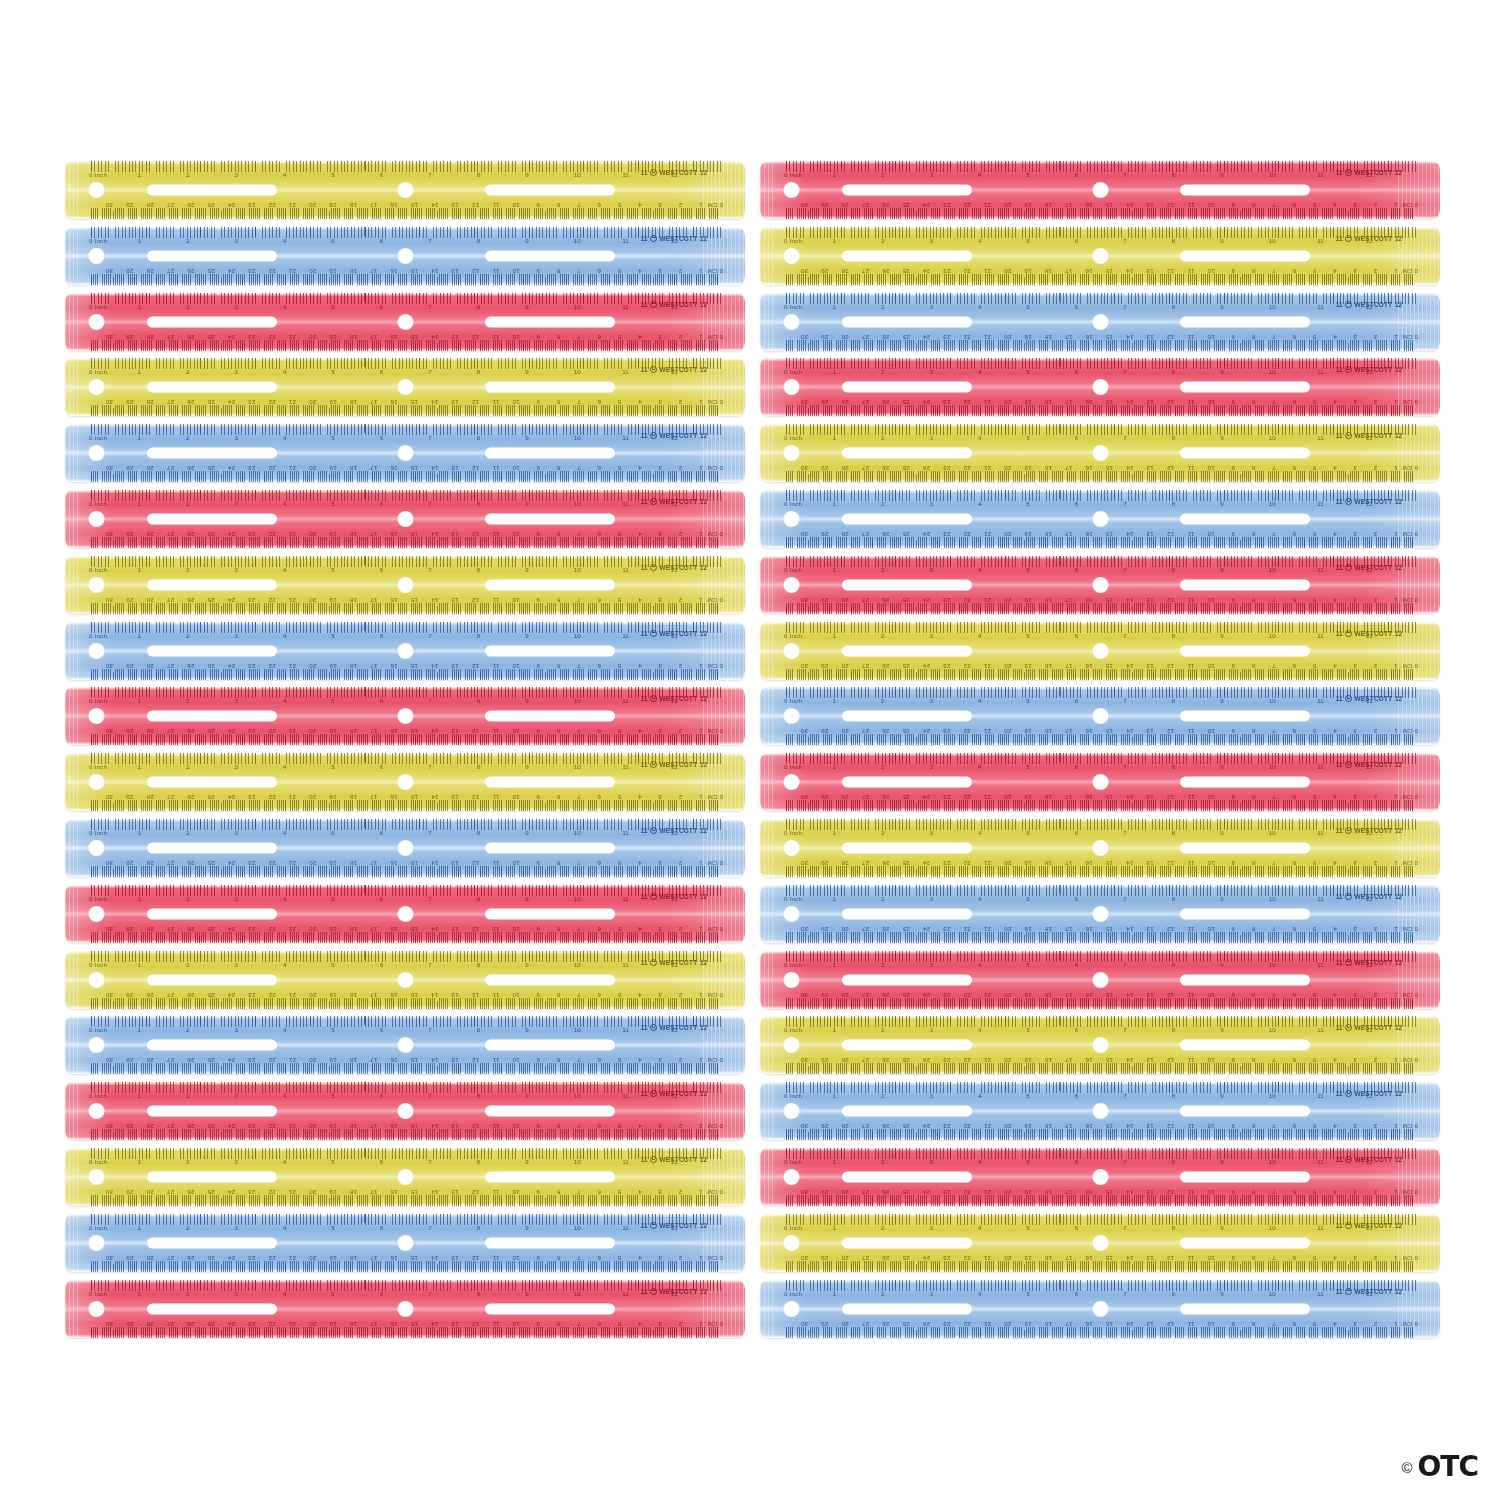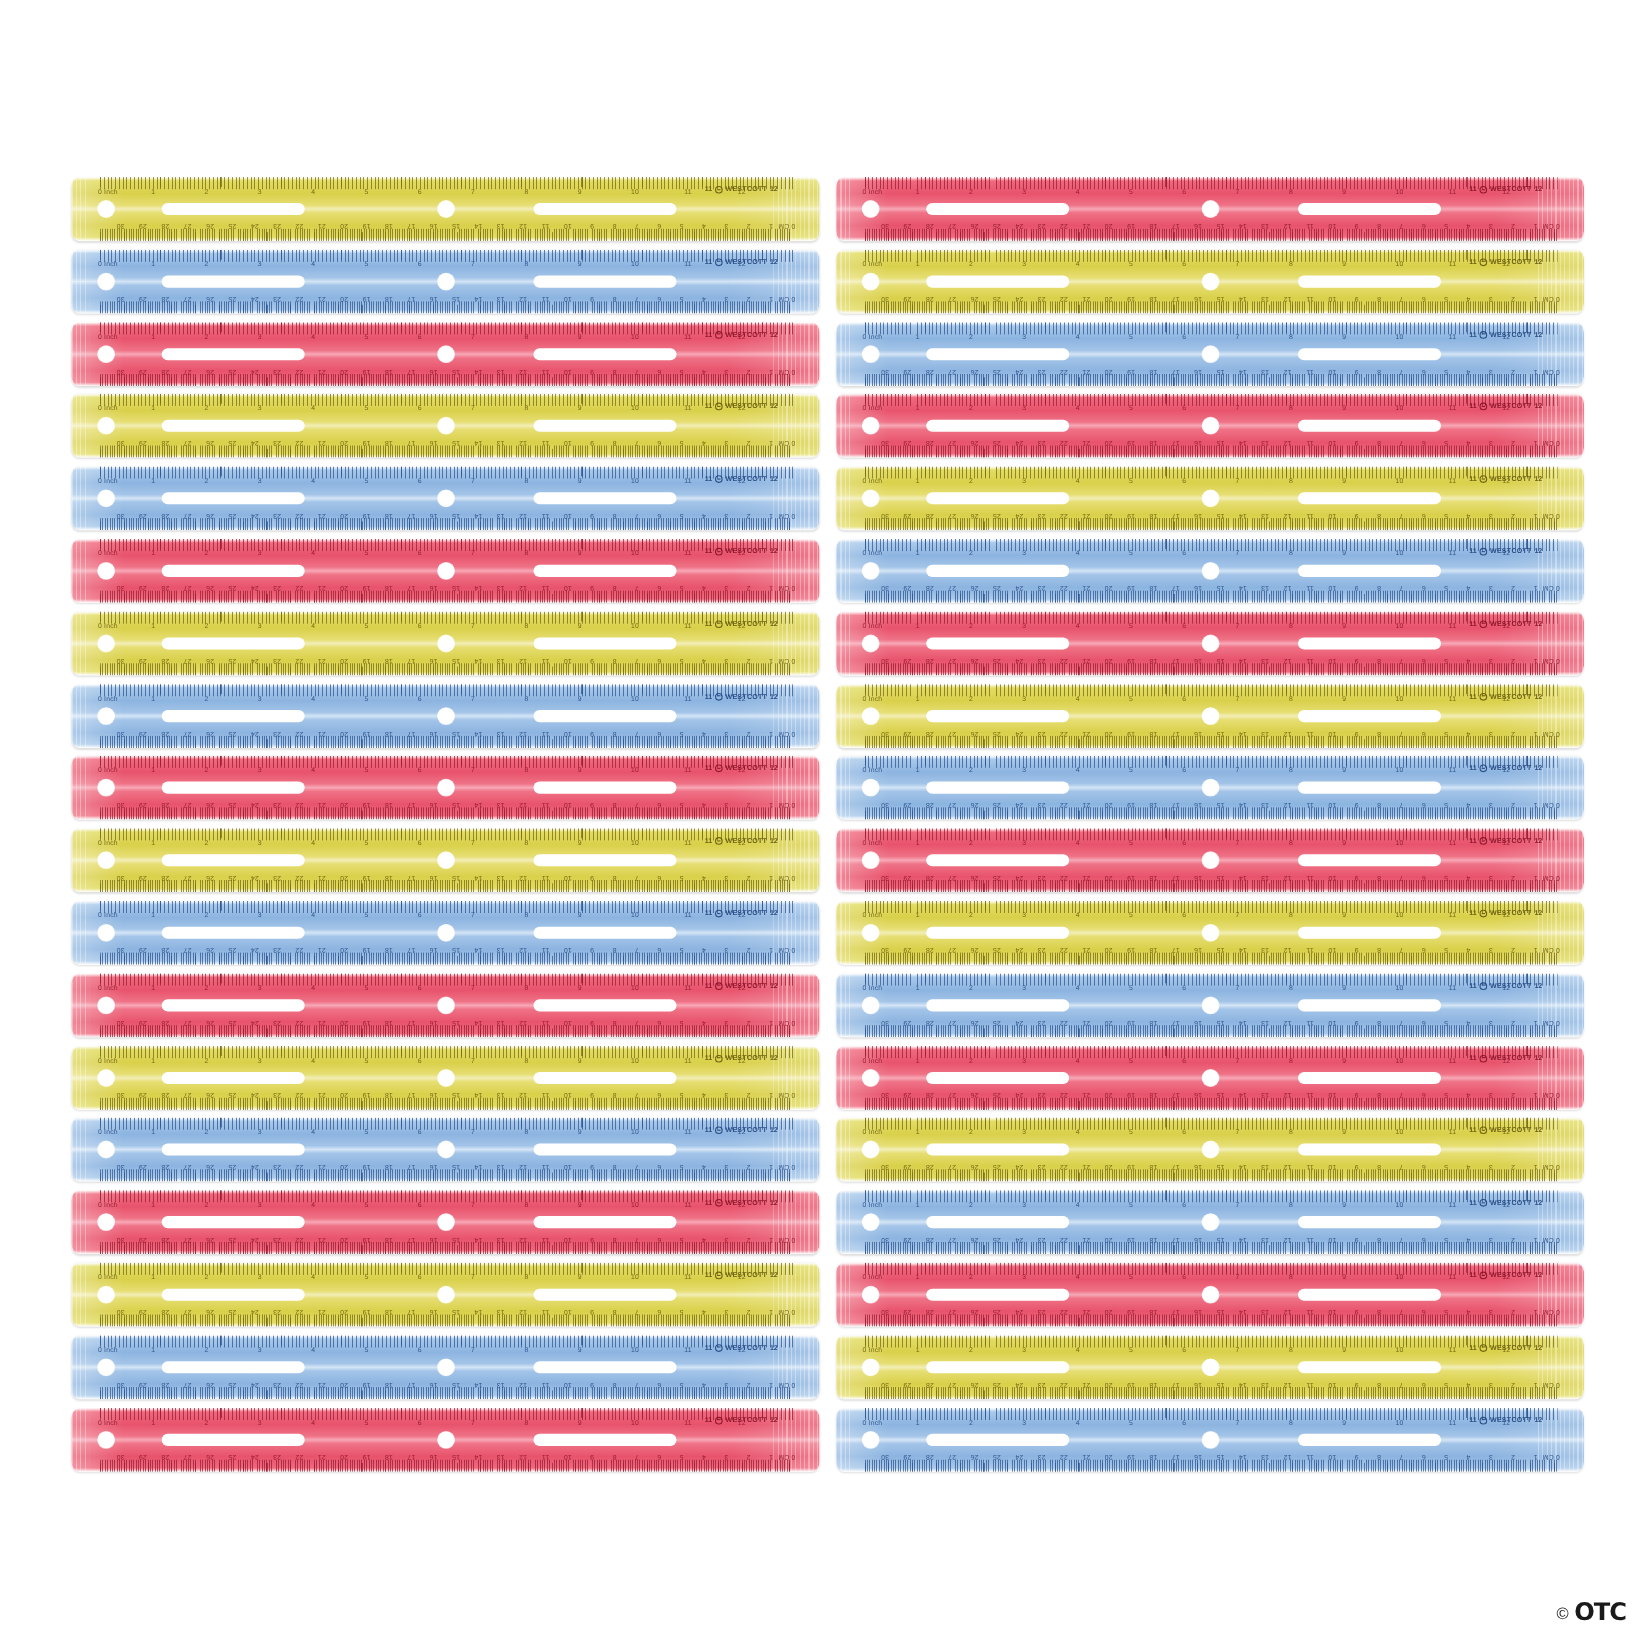--- a/index.html
+++ b/index.html
@@ -204,21 +204,21 @@
   #watermark{
     position:absolute; right:22px; bottom:22px;
     display:flex; align-items:center; gap:5px;
     color:#1a1a1a;
     pointer-events:none;
   }
   #watermark .cmark{
     font-size:15px; line-height:15px;
   }
   #watermark .otc{
-    font-size:22px; line-height:22px; font-weight:bold;
+    font-size:28px; line-height:22px; font-weight:bold;
     letter-spacing:-1px;
     font-family:"DejaVu Sans",sans-serif;
     text-align:center;
   }
 </style>
 </head>
 <body>
 
 <div id="ruler-grid">
     <div class="ruler-cell">

